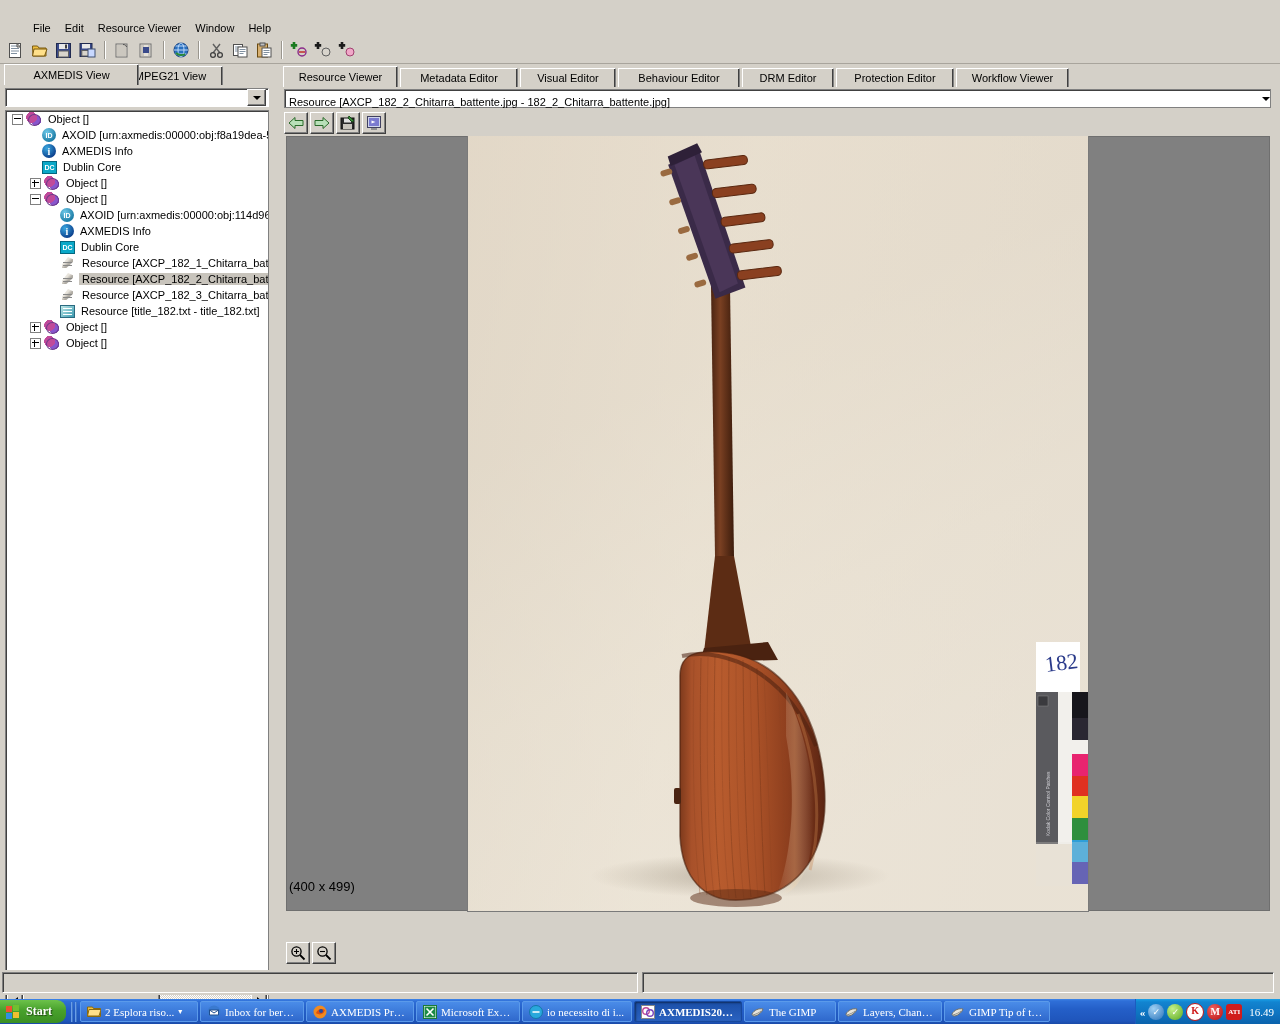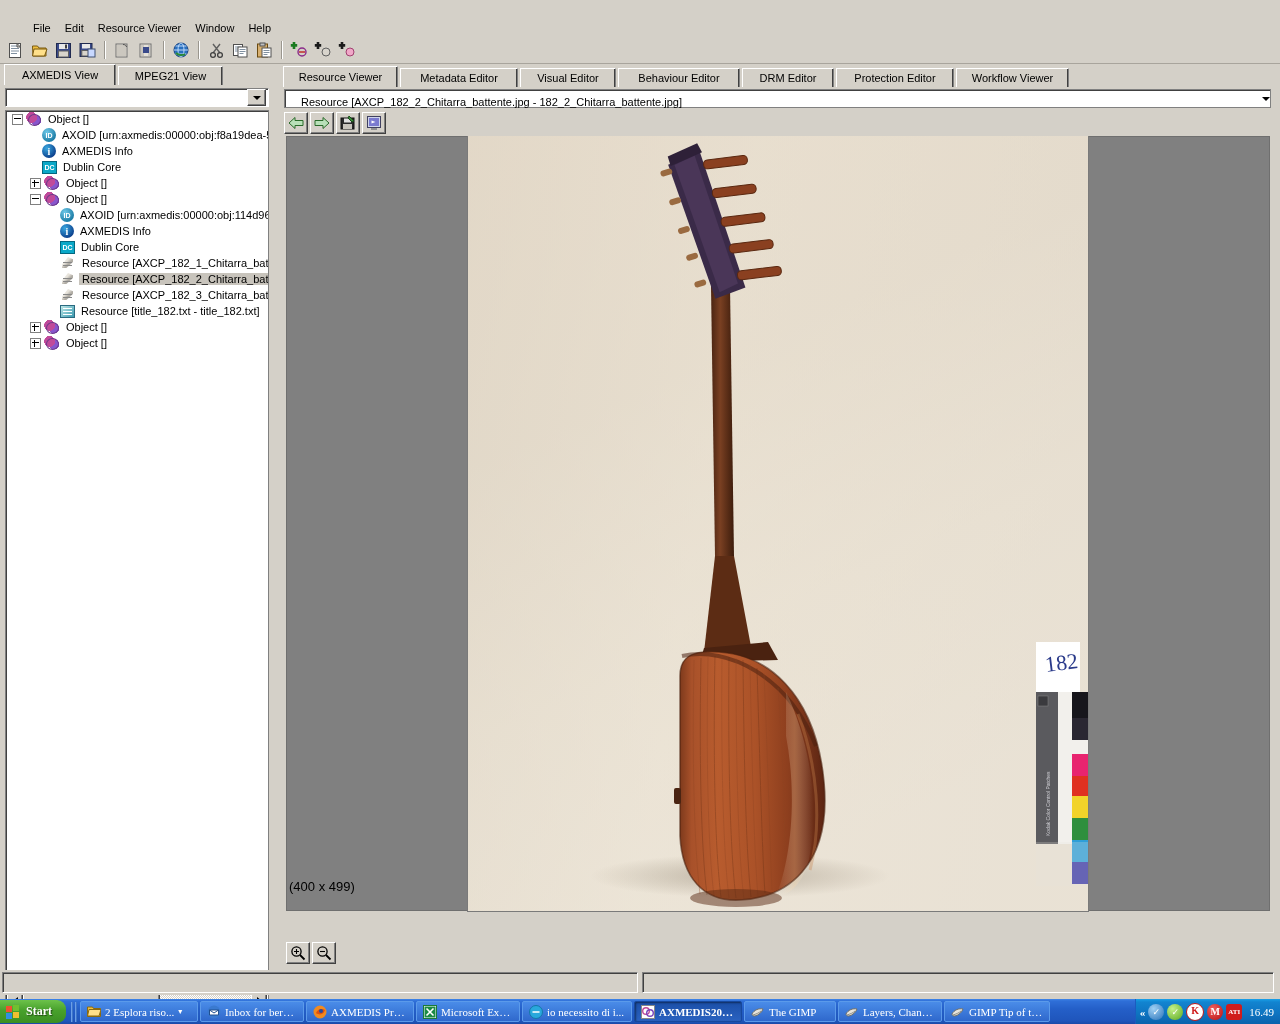--- a/index.html
+++ b/index.html
@@ -122,21 +122,21 @@
   .rtabrow{position:absolute;left:0;top:0;height:21px;width:100%;}
   .rtab{position:absolute;top:2px;height:19px;box-sizing:border-box;background:#d4d0c8;
     border:1px solid #fff;border-right-color:#808080;border-bottom:none;
     box-shadow:inset -1px 0 0 #404040;
     display:flex;align-items:center;justify-content:center;font-size:11px;color:#000;}
   .rtab.active{top:0;height:21px;z-index:3;}
 
   .rescombo{position:absolute;left:3px;top:23px;width:987px;height:19px;background:#fff;
     border:1px solid #808080;box-shadow:inset 1px 1px 0 #404040;box-sizing:border-box;
     display:flex;align-items:center;}
-  .rescombo .cval{padding-left:16px;font-size:11px;color:#000;flex:1;white-space:nowrap;overflow:hidden;margin-top:7px;}
+  .rescombo .cval{padding-left:4px;font-size:11px;color:#000;flex:1;white-space:nowrap;overflow:hidden;margin-top:7px;}
 
   .restoolbar{position:absolute;left:3px;top:45px;width:987px;height:24px;background:#d4d0c8;
     display:flex;align-items:center;}
   .rbtn{width:24px;height:22px;margin-right:2px;background:#d4d0c8;border:1px solid #fff;
     border-right-color:#404040;border-bottom-color:#404040;box-shadow:inset -1px -1px 0 #808080;
     box-sizing:border-box;display:flex;align-items:center;justify-content:center;position:relative;}
 
   .canvas{position:absolute;left:4px;top:70px;width:986px;height:845px;background:#d4d0c8;overflow:hidden;}
   .imgwrap{position:absolute;left:183px;top:0px;width:620px;height:775px;
     box-shadow:0 0 0 1px #7a7a7a;}
@@ -289,21 +289,21 @@
     <div class="tbtn">
       <svg width="18" height="18">
           <path d="M4 1v7M0.8 4.4h6.4" stroke="#1a1a1a" stroke-width="2.6"></path>
           <circle cx="12" cy="11" r="4" fill="#f0a8c8" stroke="#a04070"></circle>
         </svg>
     </div>
   </div>
 
   <div class="leftpanel">
     <div class="tabrow">
-      <div class="tab active" style="left:2px;width:112px;">
+      <div class="tab active" style="left:2px;width:135px;">
         <span>AXMEDIS View</span>
       </div>
       <div class="tab" style="left:116px;width:105px;">
         <span>MPEG21 View</span>
       </div>
     </div>
 
     <div class="combo">
       <div class="cval">Full</div>
       <div class="carrow">

